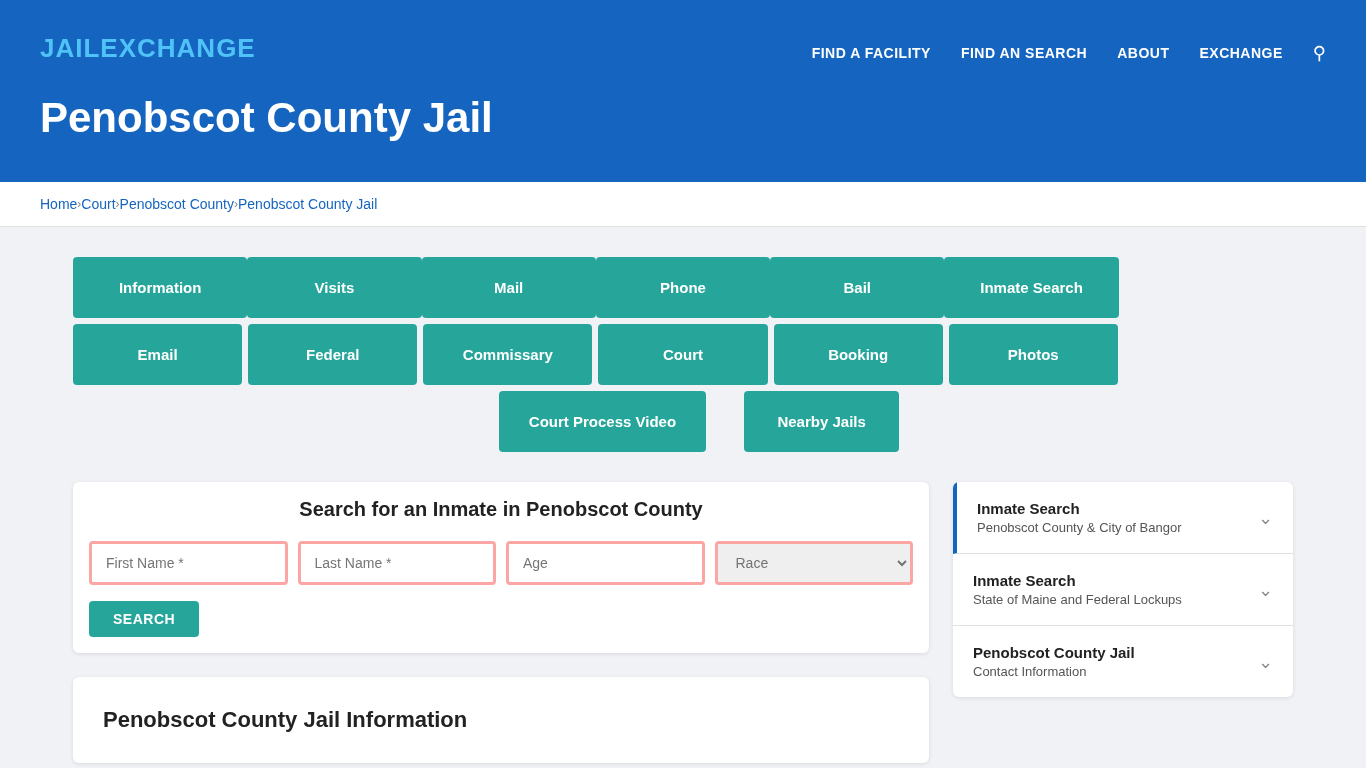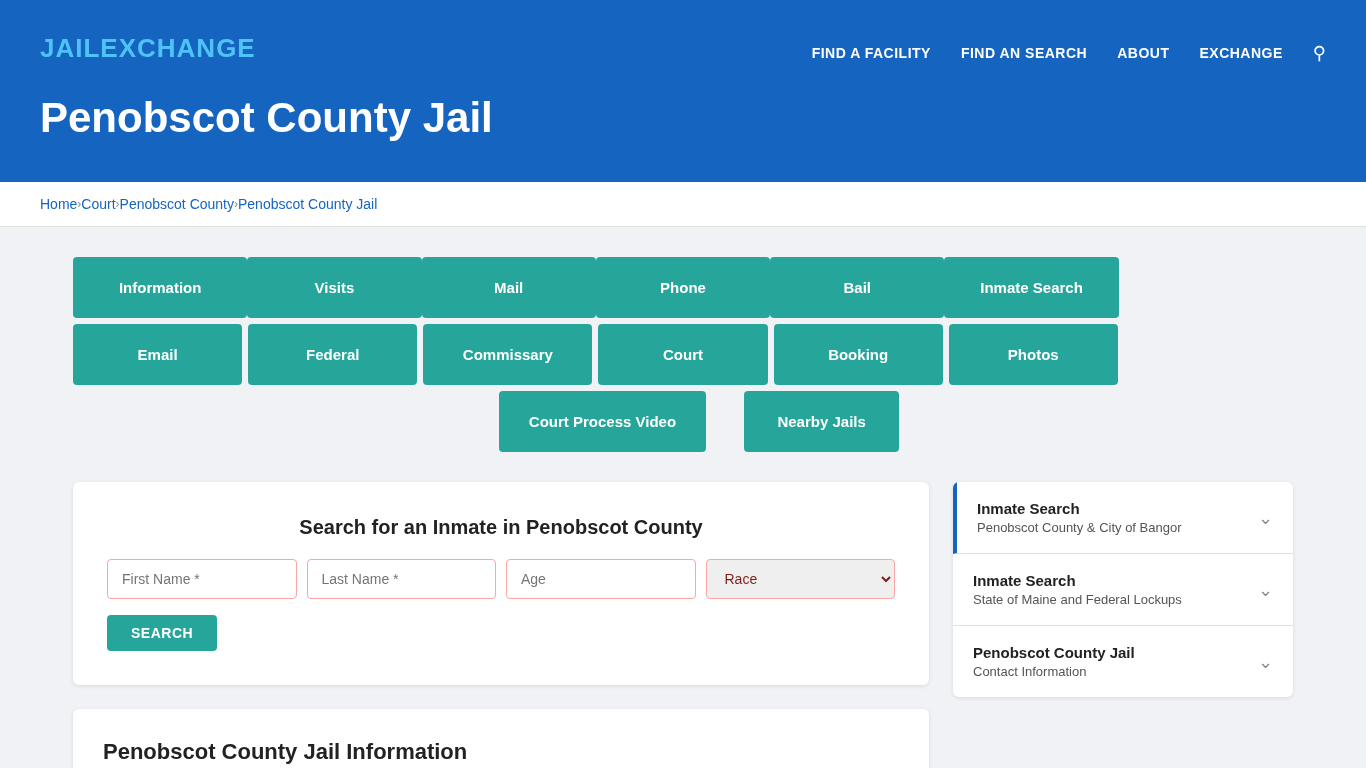--- a/index.html
+++ b/index.html
@@ -130,42 +130,42 @@
     }
     .content-right {
       width: 340px;
       flex-shrink: 0;
     }
 
     
     .search-box {
       background: #fff;
       border-radius: 6px;
-      padding: 34px;
+      padding: 16px;
       box-shadow: 0 1px 4px rgba(0,0,0,0.1);
       margin-bottom: 24px;
     }
     .search-box h2 {
       text-align: center;
       font-size: 20px;
       margin-bottom: 20px;
       color: #222;
     }
     .search-inputs {
       display: flex;
       gap: 10px;
       margin-bottom: 16px;
       flex-wrap: wrap;
     }
     .search-inputs input, .search-inputs select {
-      border: 1px solid #fca5a5;
+      border: 3px solid #fca5a5;
       border-radius: 4px;
       padding: 10px 14px;
       font-size: 14px;
-      color: #7f1d1d;
+      color: #737373;
     }
     .search-inputs input { flex: 1; min-width: 120px; }
     .search-inputs select { flex: 1; min-width: 120px; }
     .search-btn {
       background: #26a69a;
       color: #fff;
       border: none;
       border-radius: 4px;
       padding: 10px 24px;
       font-size: 14px;

